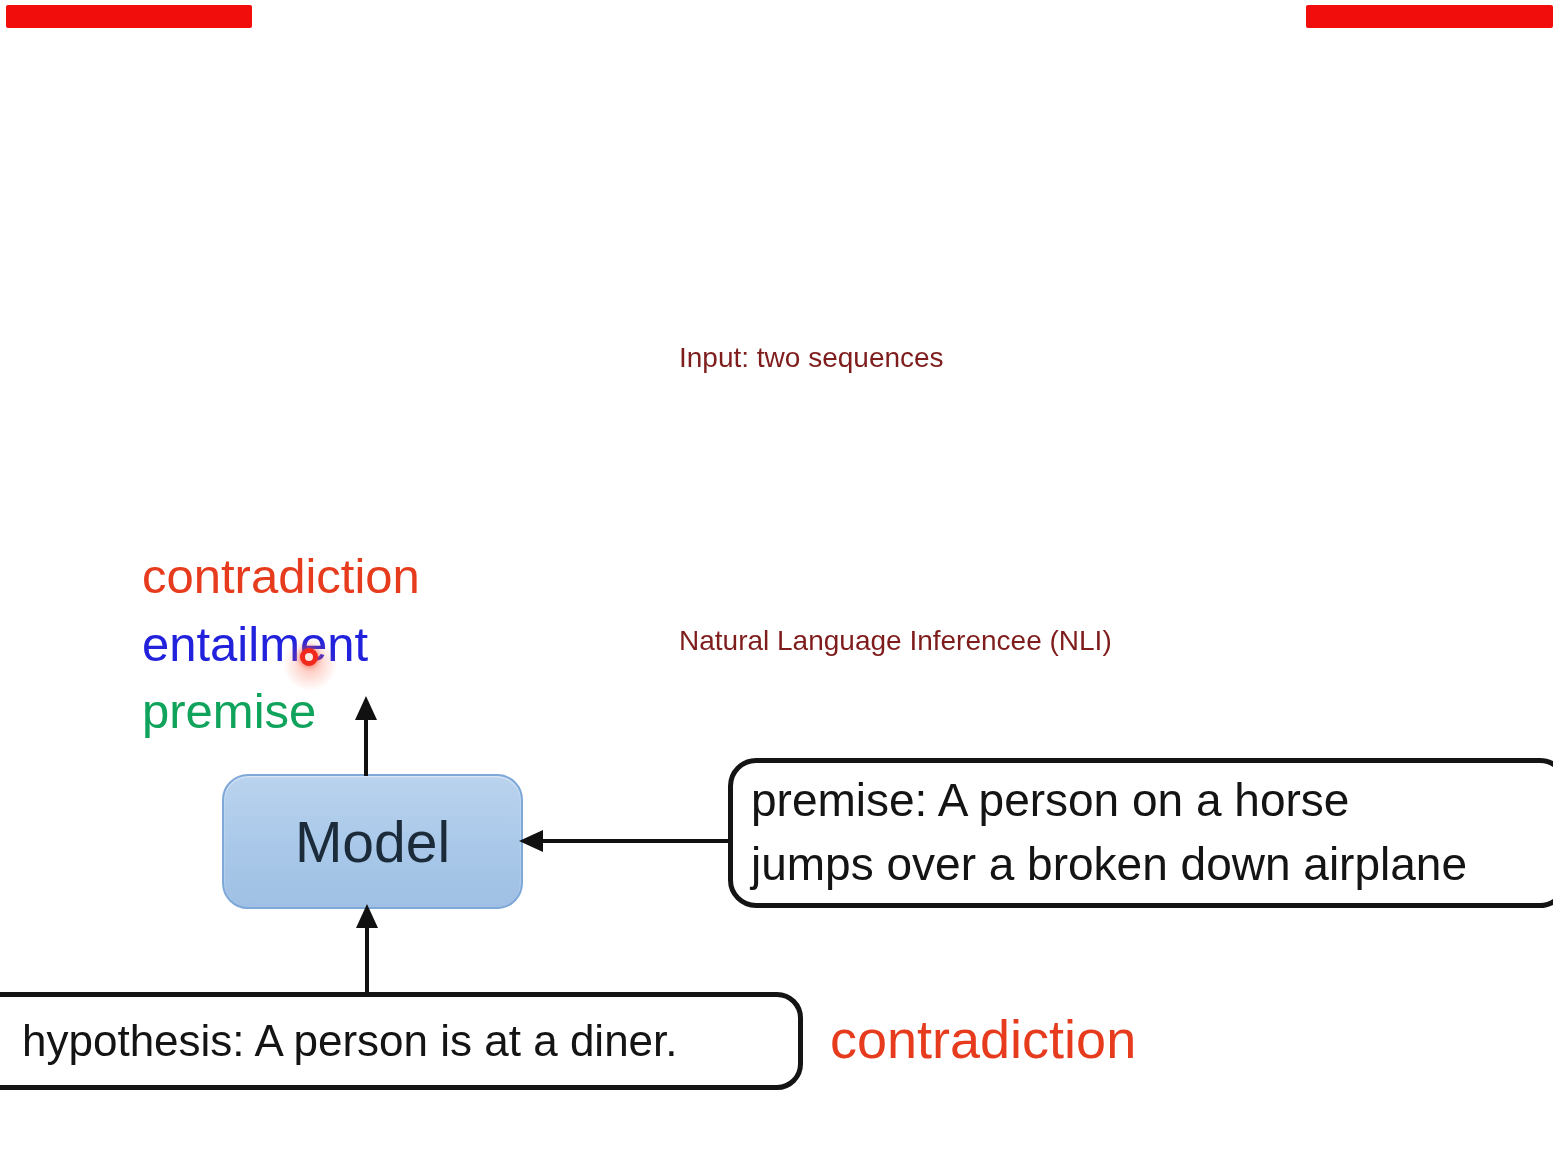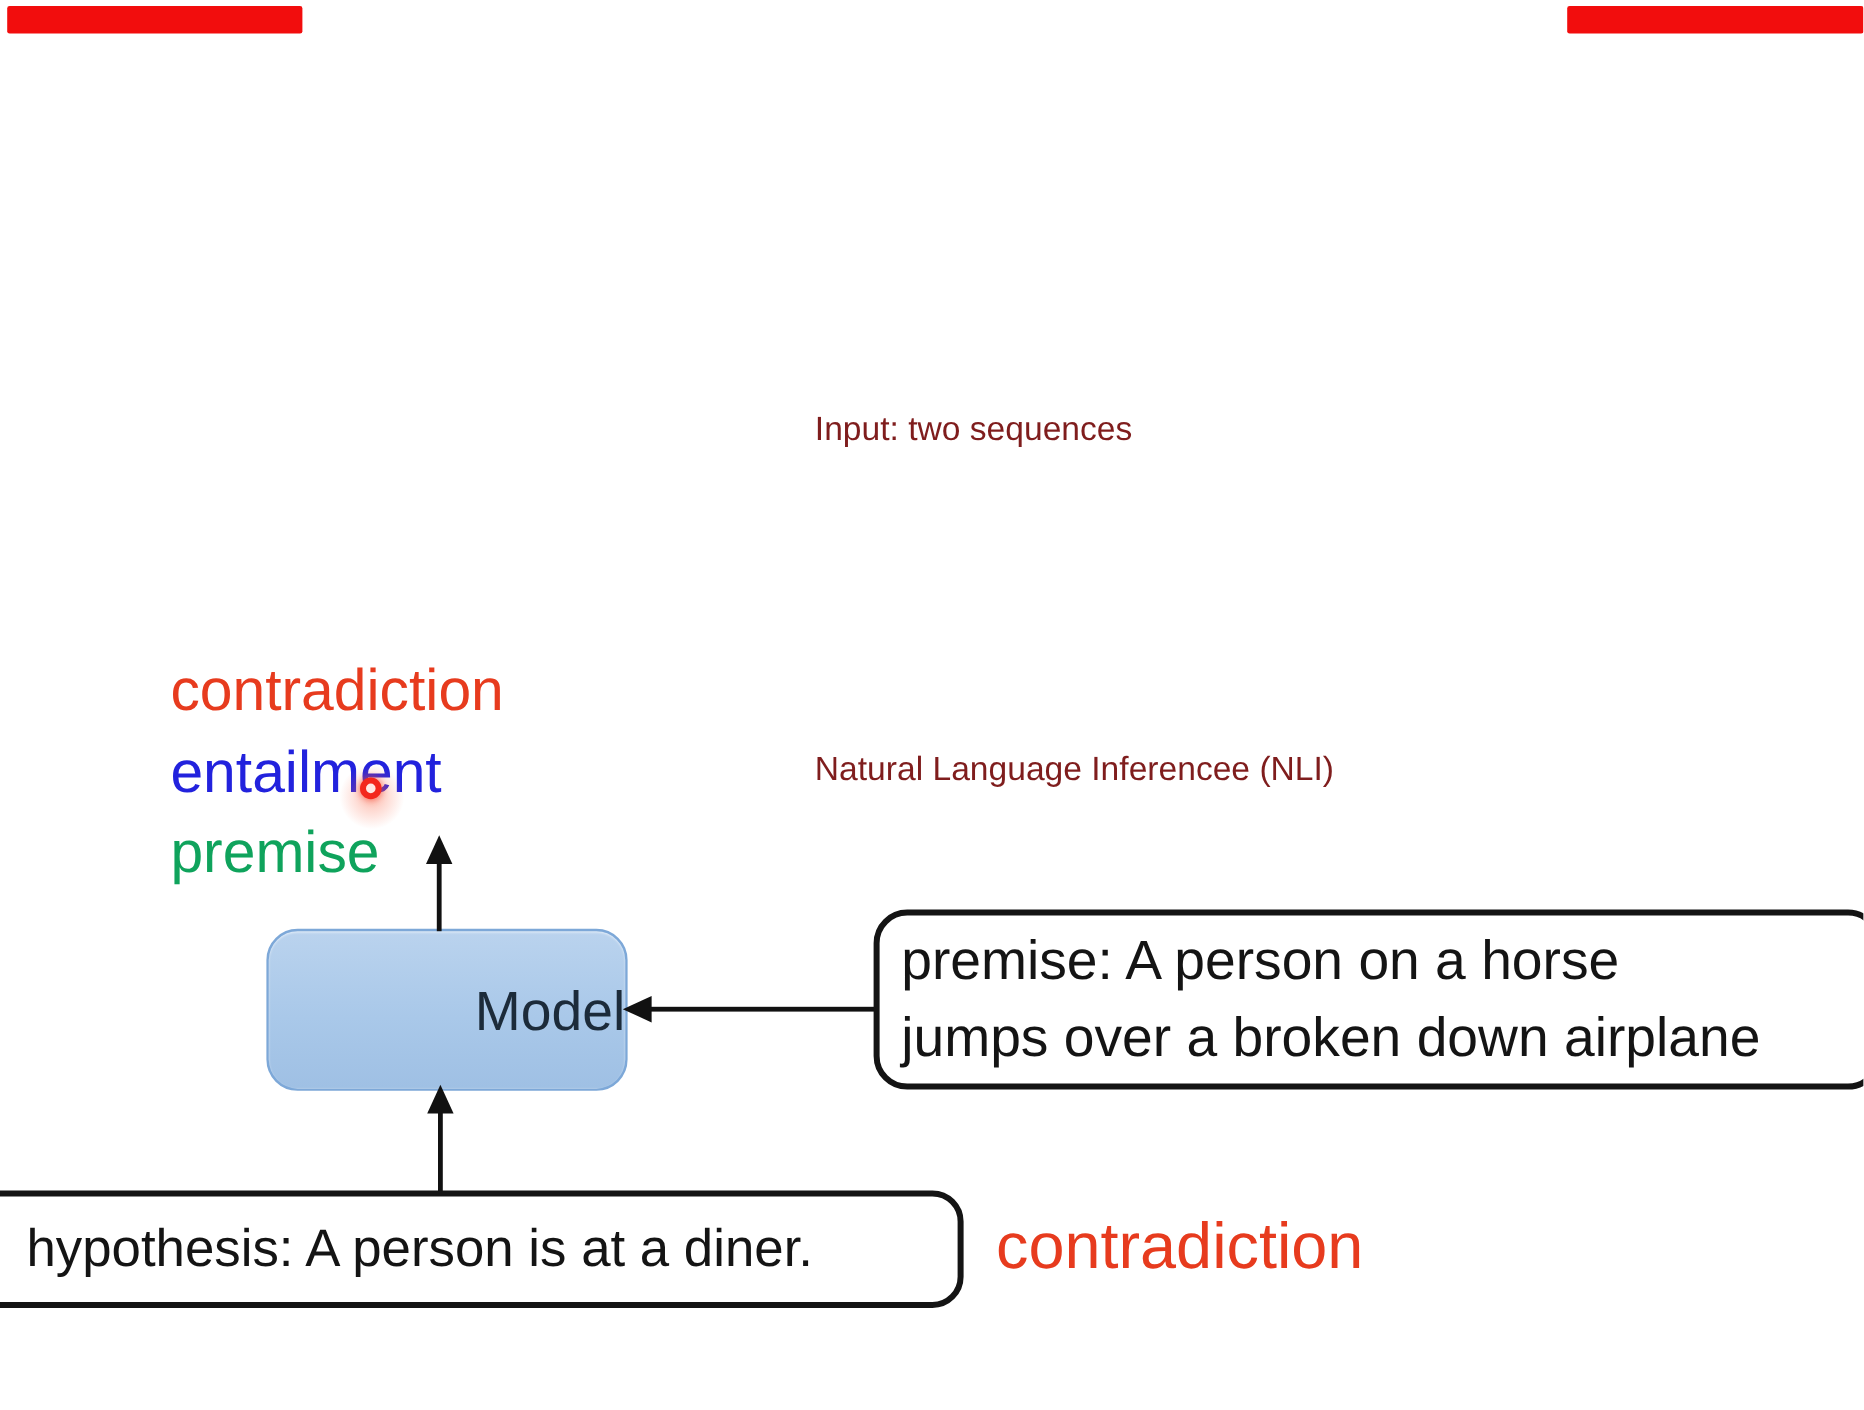--- a/index.html
+++ b/index.html
@@ -33,22 +33,22 @@
     background:radial-gradient(closest-side,rgba(250,110,80,0.45),rgba(250,110,80,0));
   }
   .laser-dot{
     position:absolute;left:300px;top:648px;width:8px;height:8px;border-radius:50%;
     border:5px solid #f3281d;background:#ffe9e4;box-shadow:0 0 5px 1px rgba(243,60,40,.55);
   }
   
   .model-box{
     position:absolute;left:222px;top:774px;width:297px;height:131px;border-radius:26px;
     background:linear-gradient(180deg,#bad3ee 0%,#a9c8e9 55%,#9fc0e4 100%);
-    border:2px solid #7da8d8;display:flex;align-items:center;justify-content:flex-end;
-    font-size:46px;color:#1c2b3a;box-shadow:inset 0 1px 2px rgba(255,255,255,.6);
+    border:2px solid #7da8d8;display:flex;align-items:center;justify-content:center;
+    font-size:57px;color:#1c2b3a;box-shadow:inset 0 1px 2px rgba(255,255,255,.6);
   }
   
   .vline{position:absolute;width:4px;background:#111;}
   .hline{position:absolute;height:4px;background:#111;}
   .arrow-up-head{
     position:absolute;width:0;height:0;
     border-left:11px solid transparent;border-right:11px solid transparent;
     border-bottom:24px solid #111;
   }
   .arrow-left-head{

